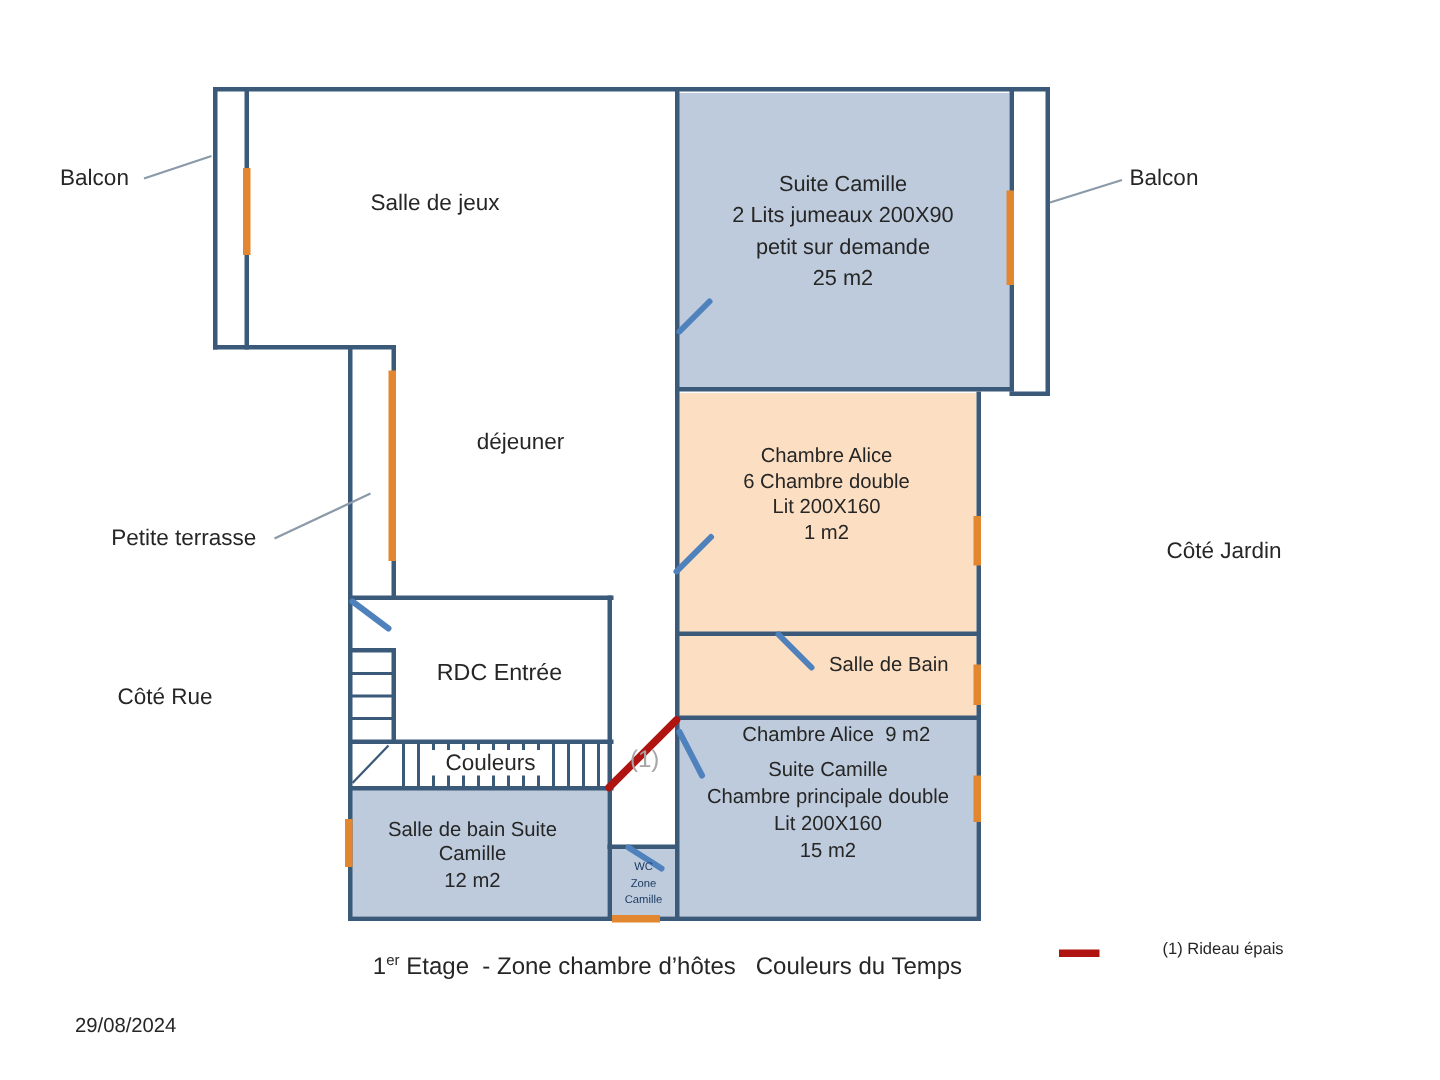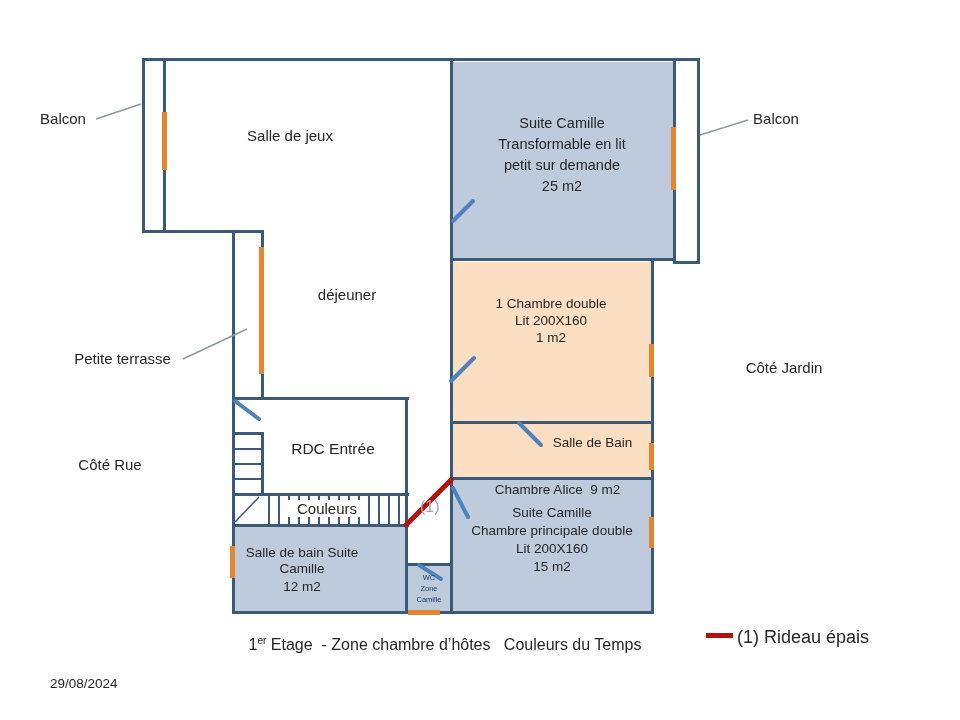--- a/index.html
+++ b/index.html
@@ -93,51 +93,52 @@
     <line x1="235" y1="522" x2="259" y2="497" stroke="#3b5a7a" stroke-width="1.5"></line>
     <line x1="406" y1="525" x2="451" y2="480" stroke="#b01410" stroke-width="5" stroke-linecap="round"></line>
   </svg>
 
   <div class="room-label" style="left:200px;top:127px;width:180px;font-size:15px;">
     <div>Salle de jeux</div>
   </div>
 
   <div class="room-label" style="left:462px;top:113px;width:200px;font-size:14.5px;line-height:21px;">
     <div>Suite Camille</div>
-    <div>Transformable en lit</div>
+    <div>2 Lits jumeaux 200X90</div>
     <div>petit sur demande</div>
     <div>25 m2</div>
   </div>
 
   <div class="room-label" style="left:277px;top:283px;width:140px;font-size:15px;line-height:23px;">
     <div>déjeuner</div>
   </div>
 
   <div class="room-label" style="left:461px;top:295px;width:180px;font-size:13.5px;line-height:17px;">
-    <div>1 Chambre double</div>
+    <div>Chambre Alice</div>
+    <div>6 Chambre double</div>
     <div>Lit 200X160</div>
     <div>1 m2</div>
   </div>
 
   <div class="room-label" style="left:530px;top:435px;width:125px;font-size:13.5px;">
     <div>Salle de Bain</div>
   </div>
   <div class="room-label pre" style="left:475px;top:452px;width:165px;font-size:13.5px;">
     <div>Chambre Alice  9 m2</div>
   </div>
 
   <div class="room-label" style="left:263px;top:440px;width:140px;font-size:15.5px;">
     <div>RDC Entrée</div>
   </div>
 
   <div class="room-label" style="left:288px;top:500px;width:78px;font-size:15px;background:#ffffff;">
     <div>Couleurs</div>
   </div>
 
-  <div class="room-label" style="left:232px;top:545px;width:140px;font-size:13.5px;line-height:16px;">
+  <div class="room-label" style="left:245px;top:545px;width:140px;font-size:13.5px;line-height:16px;">
     <div>Salle de bain Suite</div>
     <div>Camille</div>
     <div style="margin-top:2px;">12 m2</div>
   </div>
 
   <div class="room-label" style="left:407px;top:572px;width:44px;font-size:7.5px;line-height:11px;color:#17375e;">
     <div>WC</div>
     <div>Zone</div>
     <div>Camille</div>
   </div>
@@ -146,24 +147,24 @@
     <div>Suite Camille</div>
     <div>Chambre principale double</div>
     <div>Lit 200X160</div>
     <div>15 m2</div>
   </div>
 
   <div class="lbl" style="left:28px;top:110px;width:70px;font-size:15px;">Balcon</div>
   <div class="lbl" style="left:741px;top:110px;width:70px;font-size:15px;">Balcon</div>
   <div class="lbl" style="left:60px;top:350px;width:125px;font-size:15px;">Petite terrasse</div>
   <div class="lbl" style="left:64px;top:456px;width:92px;font-size:15px;">Côté Rue</div>
-  <div class="lbl" style="left:728px;top:359px;width:112px;font-size:15px;">Côté Jardin</div>
+  <div class="lbl" style="left:760px;top:359px;width:112px;font-size:15px;">Côté Jardin</div>
 
   <div class="lbl" style="left:420px;top:498px;width:30px;font-size:16px;color:#a6a6a6;text-align:left;">(1)</div>
 
   <div class="lbl" style="left:190px;top:635px;width:510px;font-size:16px;"><span class="pre">1</span><sup class="etage">er</sup><span class="pre"> Etage  - Zone chambre d’hôtes   Couleurs du Temps</span></div>
 
   <div style="position:absolute;left:706px;top:633px;width:27px;height:5px;background:#b01410;"></div>
-  <div class="lbl" style="left:737px;top:627px;width:140px;font-size:18px;text-align:left;">(1) Rideau épais</div>
+  <div class="lbl" style="left:775px;top:627px;width:140px;font-size:11px;text-align:left;">(1) Rideau épais</div>
 
   <div class="lbl" style="left:50px;top:676px;width:100px;font-size:13.5px;text-align:left;">29/08/2024</div>
 
 </div>
 
 </body></html>

